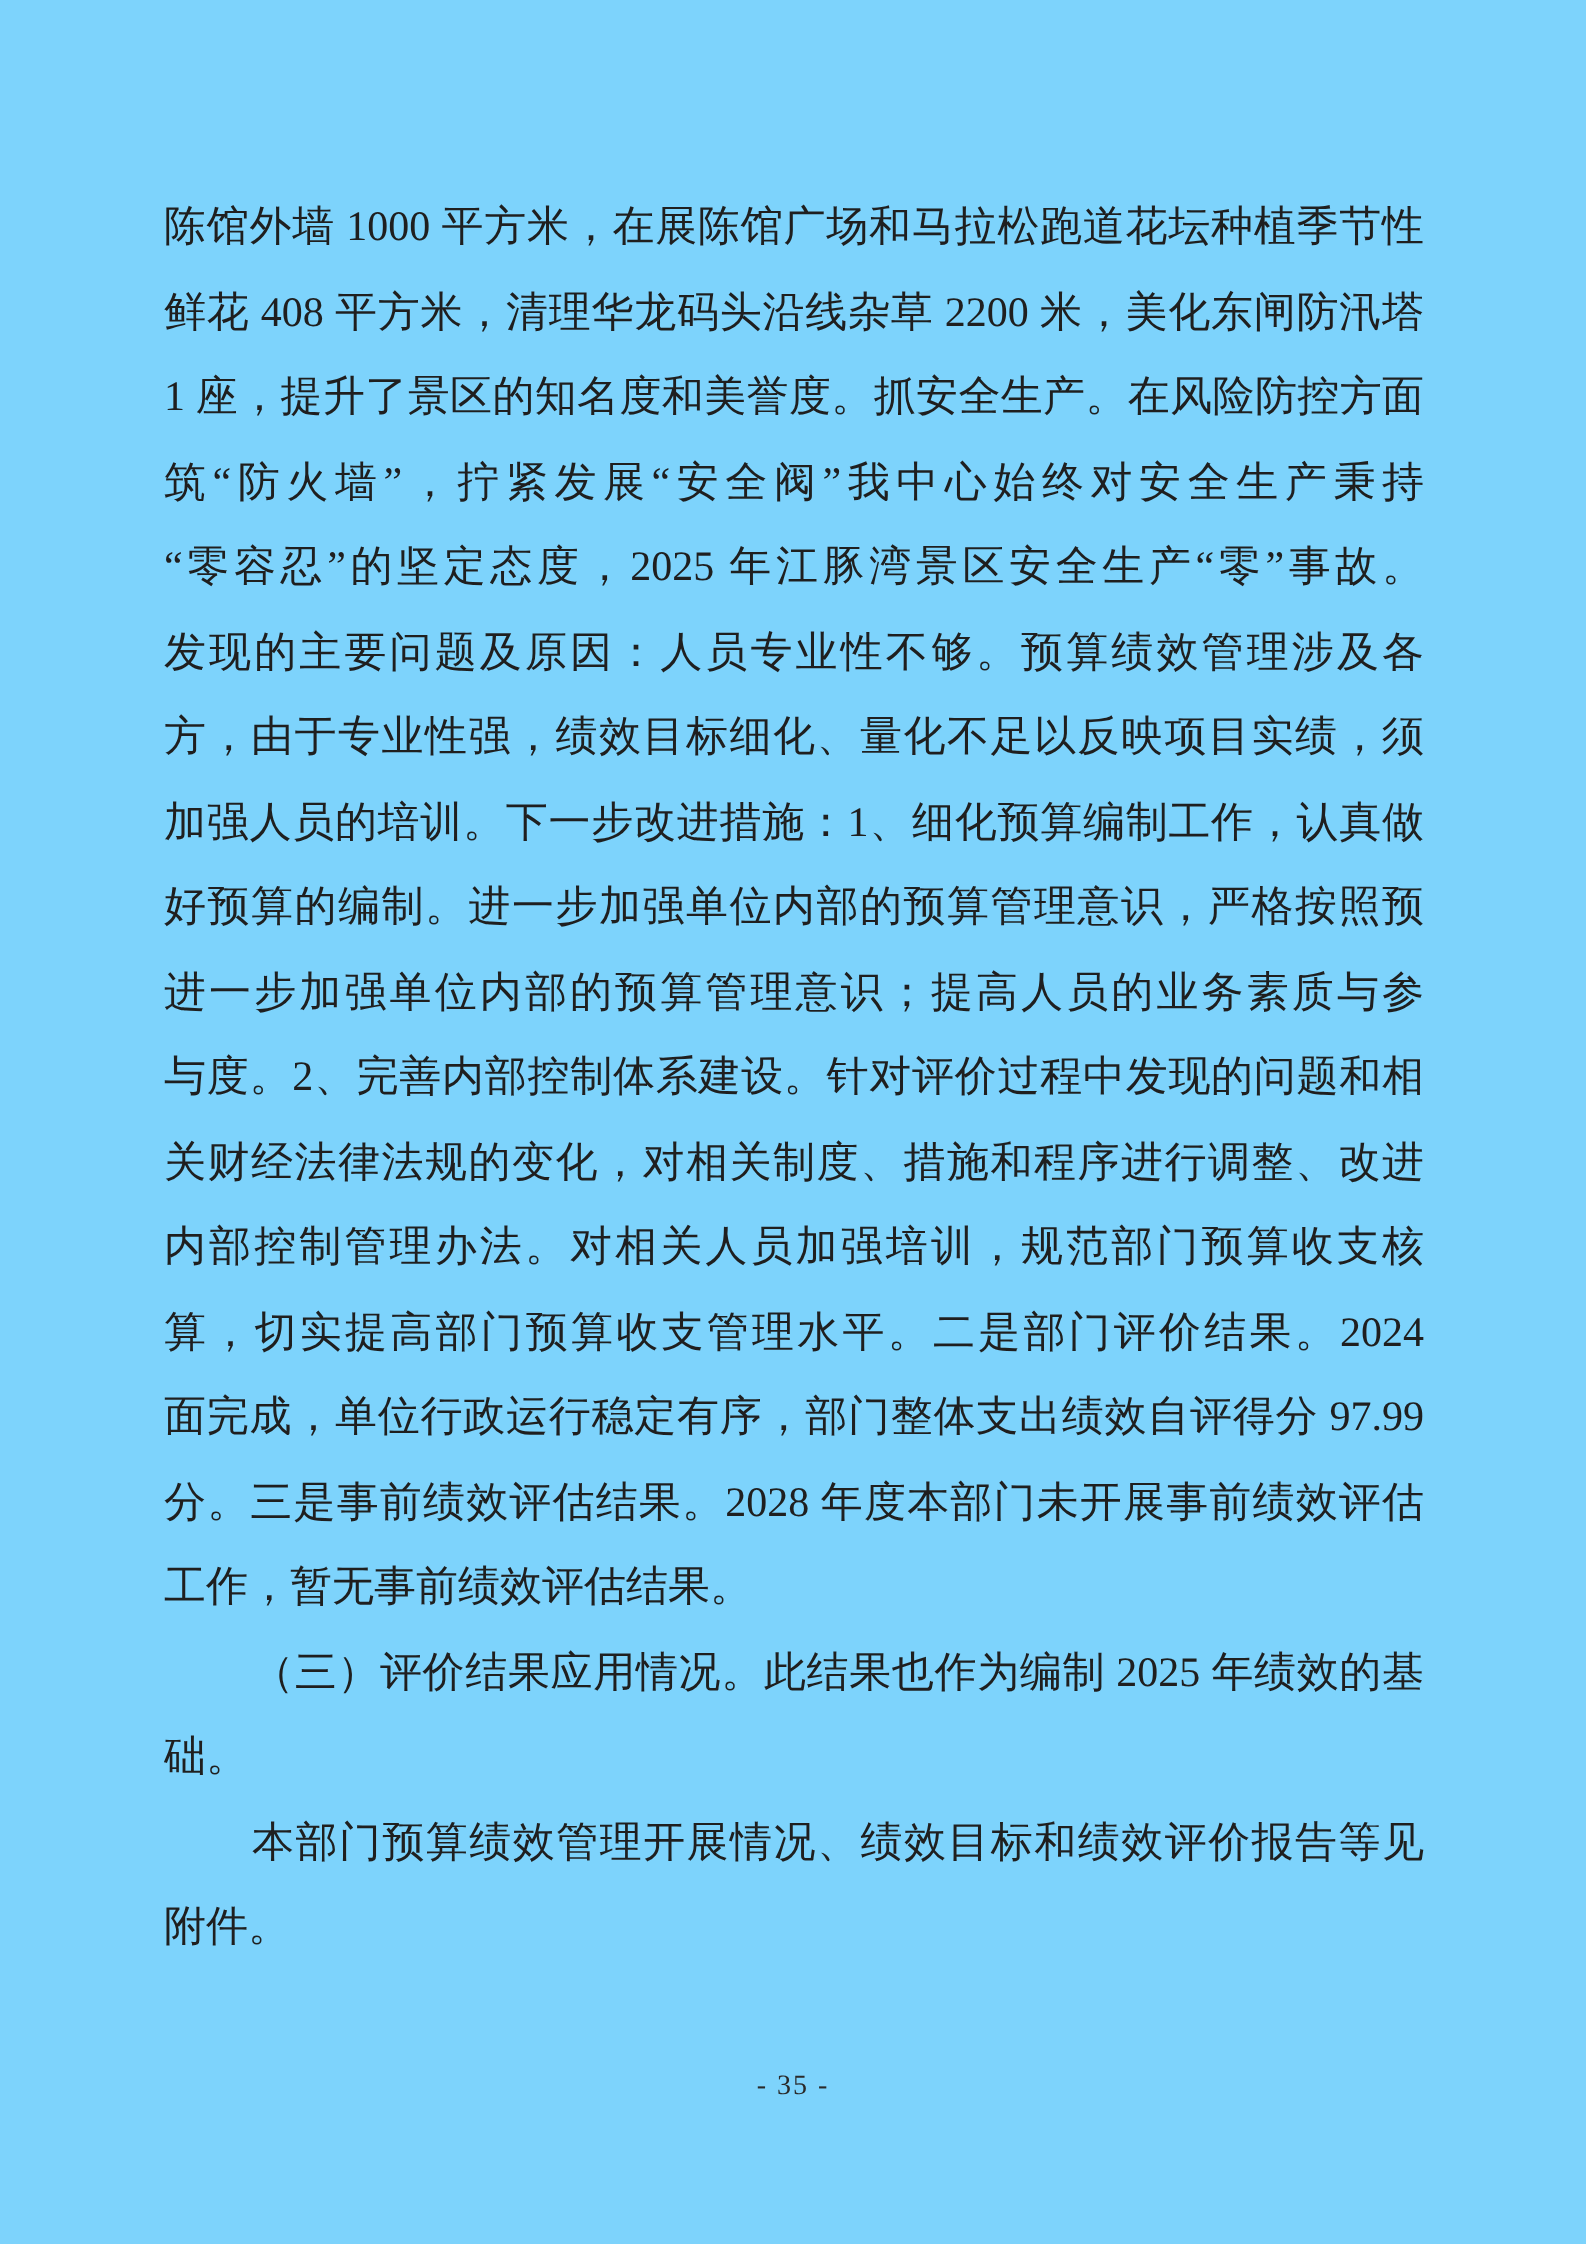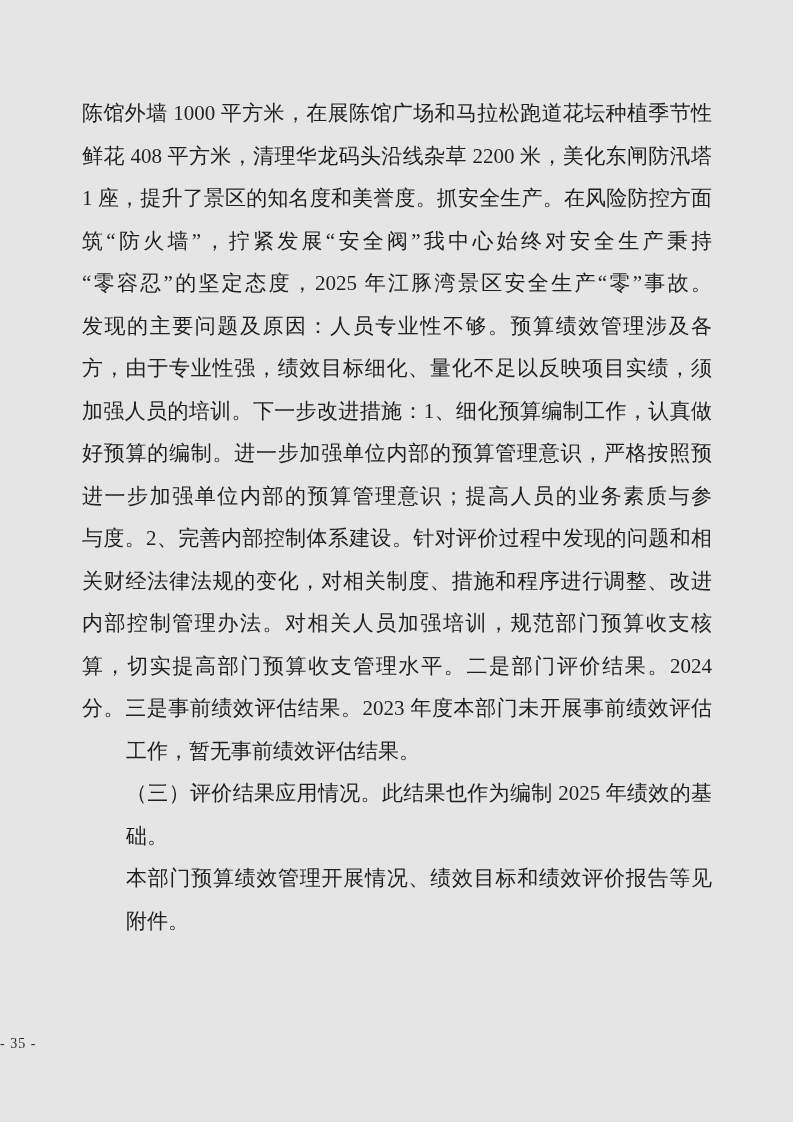--- a/index.html
+++ b/index.html
@@ -10,52 +10,52 @@
     width: 793px;
     height: 1122px;
     background: #ffffff;
     position: relative;
     overflow: hidden;
     font-family: "Liberation Serif", "DejaVu Serif", serif;
   }
   .page {
     position: absolute;
     inset: 0;
-    background: #e5e5e5;
+    background: #7dd3fc;
   }
   .text-block {
     position: absolute;
     left: 82px;
     top: 92px;
     width: 630px;
   }
   .line {
     font-size: 21px;
     height: 42.5px;
     line-height: 42.5px;
     color: #1f1f1f;
     text-align: justify;
     text-align-last: justify;
     overflow: hidden;
   }
   .line.last {
     text-align-last: left;
-    margin-left: 44px;
   }
   .line.indent {
     text-indent: 44px;
   }
   .line b {
     font-weight: normal;
   }
   .footer {
     position: absolute;
     left: 0;
     top: 1036px;
     width: 100%;
+    text-align: center;
     font-size: 14px;
     color: #2a2a2a;
     letter-spacing: 1px;
   }
 </style>
 </head>
 <body>
 
 <div class="page">
 
@@ -68,21 +68,22 @@
       <div class="line"><span>“零容忍”的坚定态度，2025 年江豚湾景区安全生产“零”事故。</span></div>
       <div class="line"><span>发现的主要问题及原因：人员专业性不够。预算绩效管理涉及各</span></div>
       <div class="line"><span>方，由于专业性强，绩效目标细化、量化不足以反映项目实绩，须</span></div>
       <div class="line"><span>加强人员的培训。下一步改进措施：1、细化预算编制工作，认真做</span></div>
       <div class="line"><span>好预算的编制。进一步加强单位内部的预算管理意识，严格按照预</span></div>
       <div class="line"><span>进一步加强单位内部的预算管理意识；提高人员的业务素质与参</span></div>
       <div class="line"><span>与度。2、完善内部控制体系建设。针对评价过程中发现的问题和相</span></div>
       <div class="line"><span>关财经法律法规的变化，对相关制度、措施和程序进行调整、改进</span></div>
       <div class="line"><span>内部控制管理办法。对相关人员加强培训，规范部门预算收支核</span></div>
       <div class="line"><span>算，切实提高部门预算收支管理水平。二是部门评价结果。2024</span></div>
-      <div class="line"><span>分。三是事前绩效评估结果。2023 年度本部门未开展事前绩效评估</span></div>
+      <div class="line"><span>面完成，单位行政运行稳定有序，部门整体支出绩效自评得分 97.99</span></div>
+      <div class="line"><span>分。三是事前绩效评估结果。2028 年度本部门未开展事前绩效评估</span></div>
       <div class="line last"><span>工作，暂无事前绩效评估结果。</span></div>
       <div class="line indent"><b>（三）评价结果应用情况。</b><span>此结果也作为编制 2025 年绩效的基</span></div>
       <div class="line last"><span>础。</span></div>
       <div class="line indent"><span>本部门预算绩效管理开展情况、绩效目标和绩效评价报告等见</span></div>
       <div class="line last"><span>附件。</span></div>
     </div>
 
   <div class="footer">- 35 -</div>
 
 </div>

